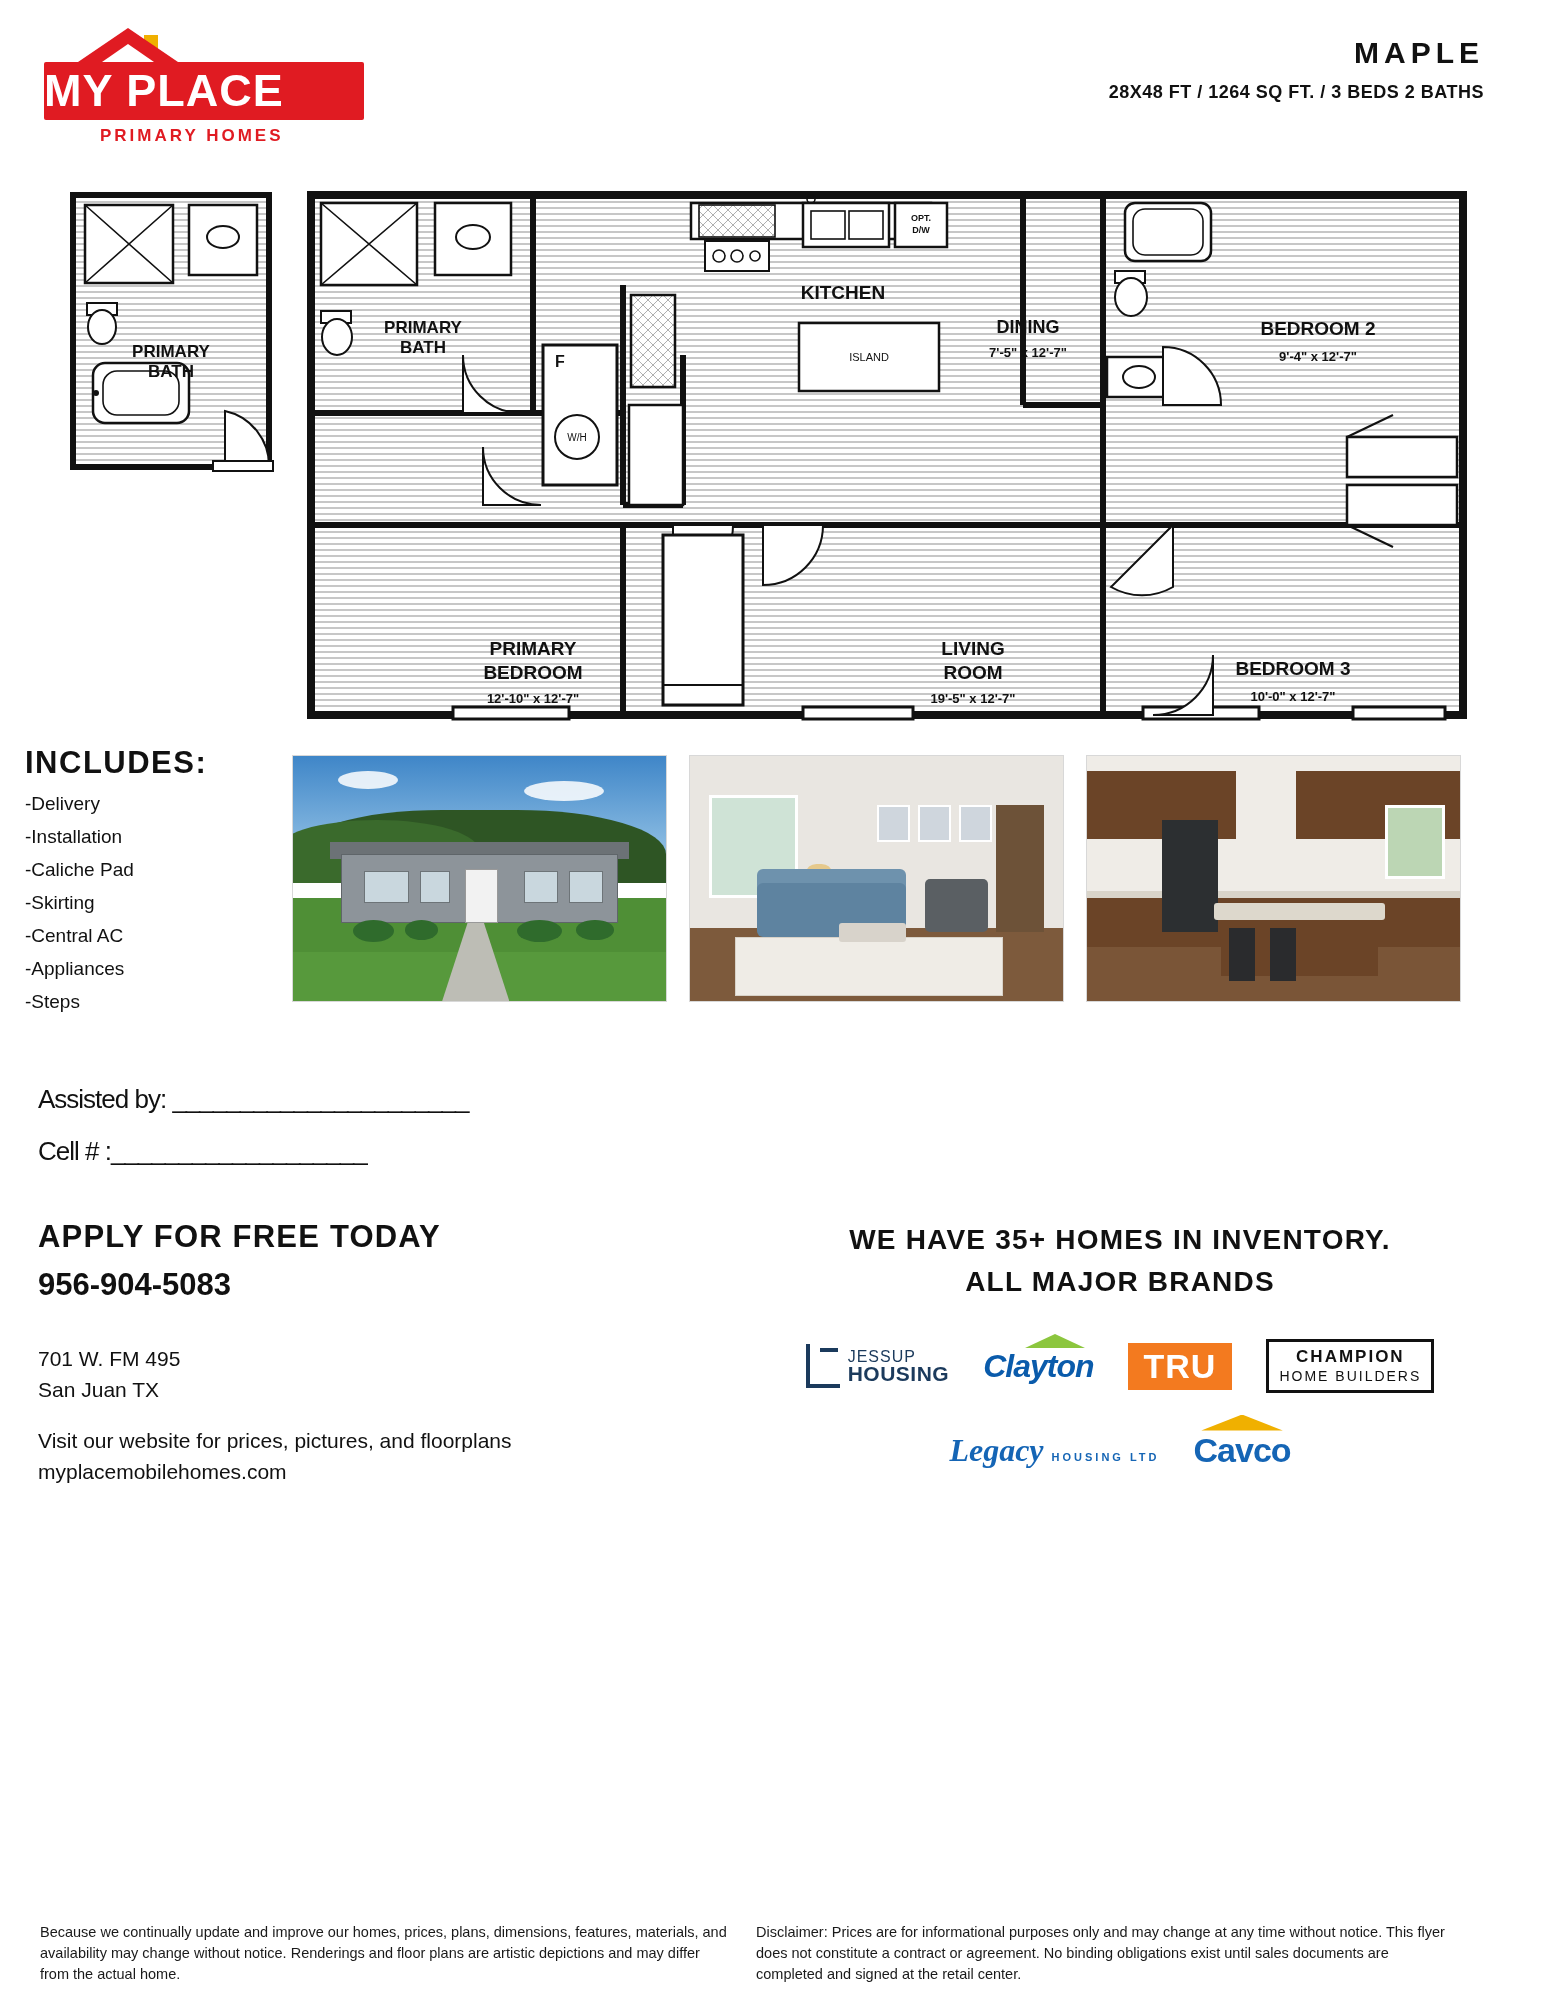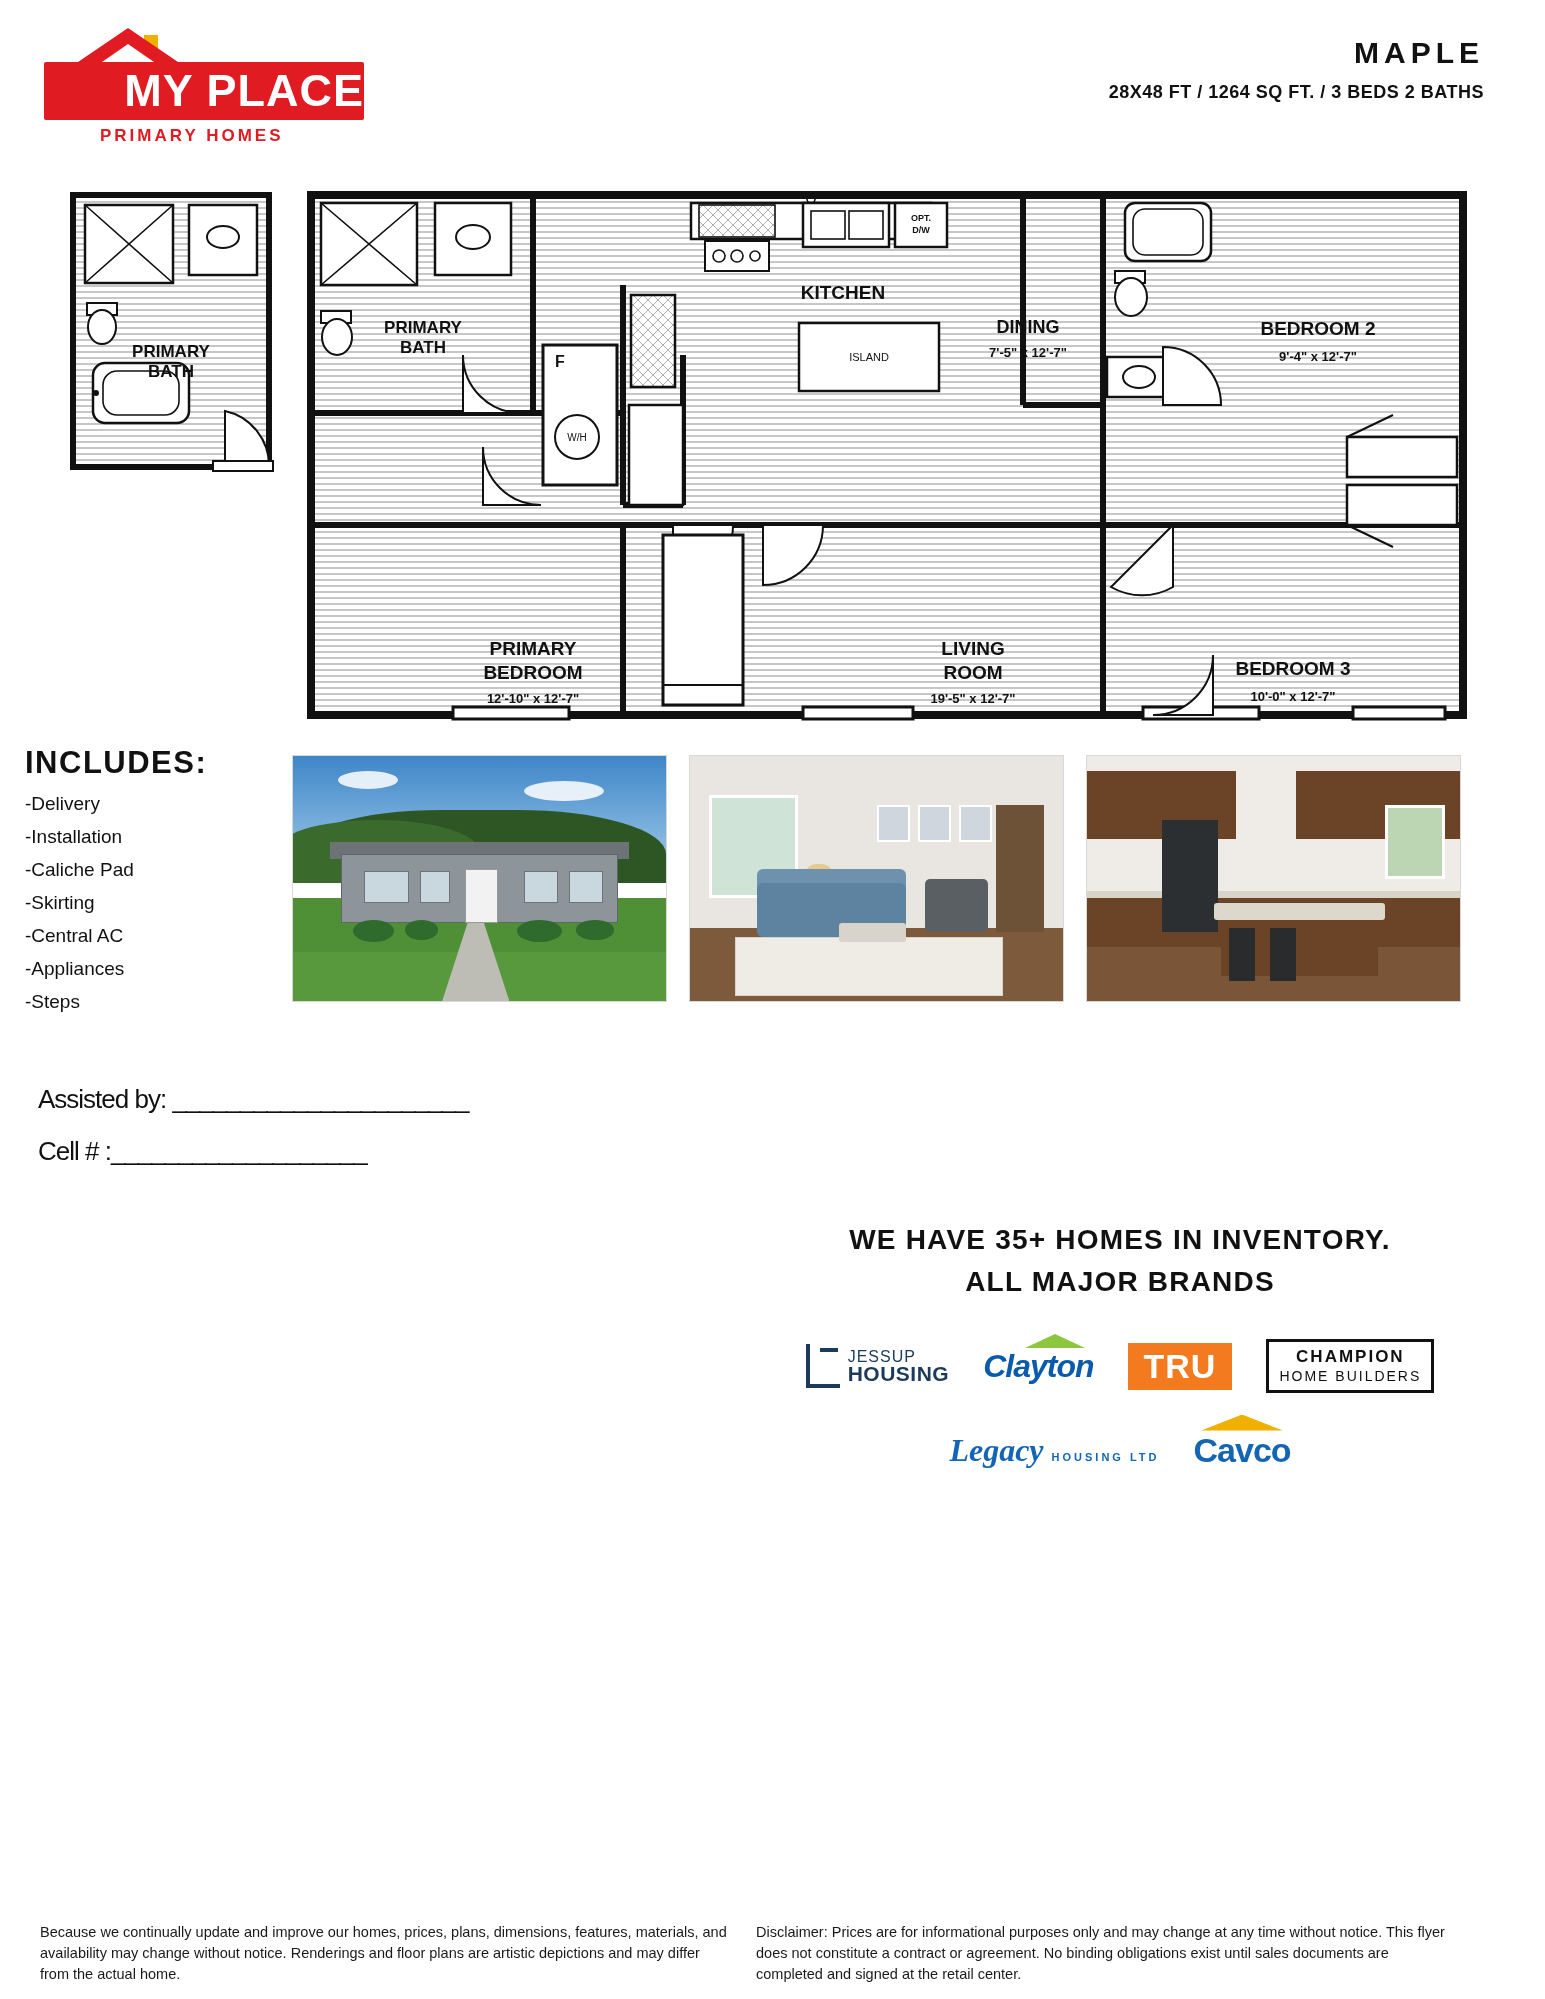--- a/index.html
+++ b/index.html
@@ -58,21 +58,21 @@
   }
   .logo-text {
     position: absolute;
     left: 4px; top: 40px;
     width: 320px; height: 58px;
     color: #ffffff;
     font-size: 45px;
     font-weight: bold;
     letter-spacing: 1px;
     line-height: 58px;
-    text-align: right;
+    text-align: left;
   }
   .logo-sub {
     position: absolute;
     left: 60px; top: 104px;
     font-size: 17px;
     font-weight: bold;
     letter-spacing: 3px;
     color: #e01b22;
   }
   .title-block {
@@ -526,20 +526,28 @@
     </div>
   </div>
 </div>
 
 <div class="assist">
   <div class="line">Assisted by: ______________________</div>
   <div class="line">Cell # :___________________</div>
 </div>
 
 <div class="cta">
+  <div class="cta-left">
+    <div class="cta-h">APPLY FOR FREE TODAY</div>
+    <div class="cta-phone">956-904-5083</div>
+    <div class="cta-addr">701 W. FM 495</div>
+    <div class="cta-addr">San Juan TX</div>
+    <div class="cta-web">Visit our website for prices, pictures, and floorplans</div>
+    <div class="cta-web" style="margin-top:0">myplacemobilehomes.com</div>
+  </div>
 
   <div class="cta-right">
     <h3>WE HAVE 35+ HOMES IN INVENTORY.</h3>
     <h3>ALL MAJOR BRANDS</h3>
 
     <div class="brands">
       <div class="brand b-jessup">
         <span class="jh"></span>
         <span>
           <span class="t1">JESSUP</span><br>

